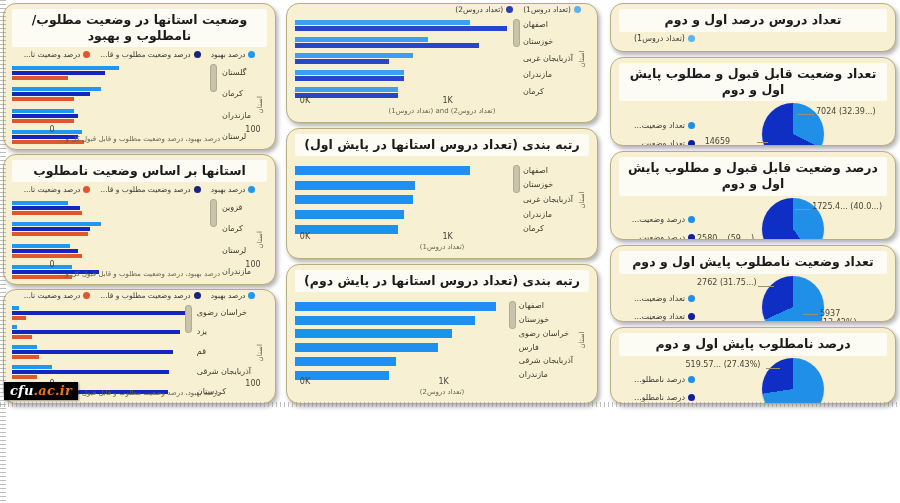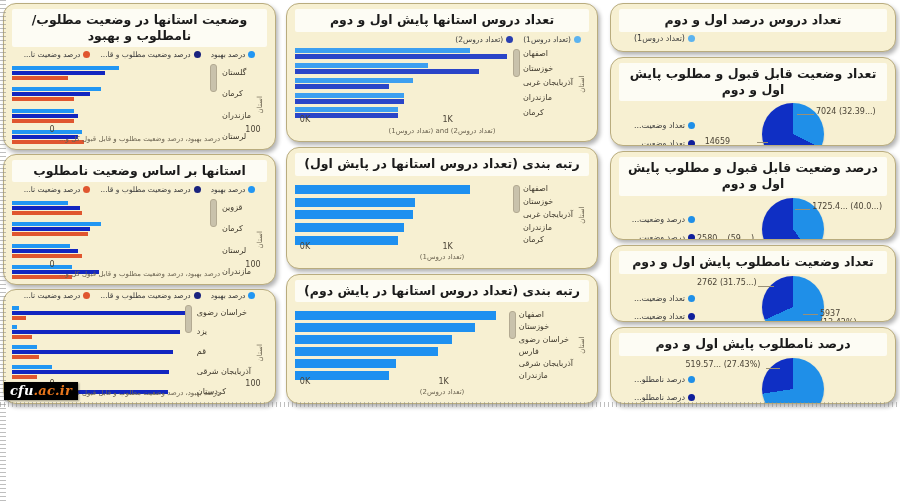--- a/index.html
+++ b/index.html
@@ -320,21 +320,20 @@
           <span class="tick" style="left:100%">100</span>
         </div>
         <div class="xlabel" style="position:absolute;bottom:1px;left:0;right:0;">درصد بهبود، درصد وضعیت مطلوب و قابل قبول کل و...</div>
       </div>
     </div>
   </div>
 
   <div class="col col-mid">
 
     <div class="card">
-      <div class="card-title">تعداد دروس استانها پایش اول و دوم</div>
       <div class="bar-legend" style="justify-content:flex-start;padding-right:16px;">
         <span class="lg-row">
             <span class="lg-dot" style="background:#5cb3ef"></span>
             <span>(تعداد دروس1)</span>
           </span>
         <span class="lg-row">
             <span class="lg-dot" style="background:#2a3fb0"></span>
             <span>(تعداد دروس2)</span>
           </span>
       </div>

